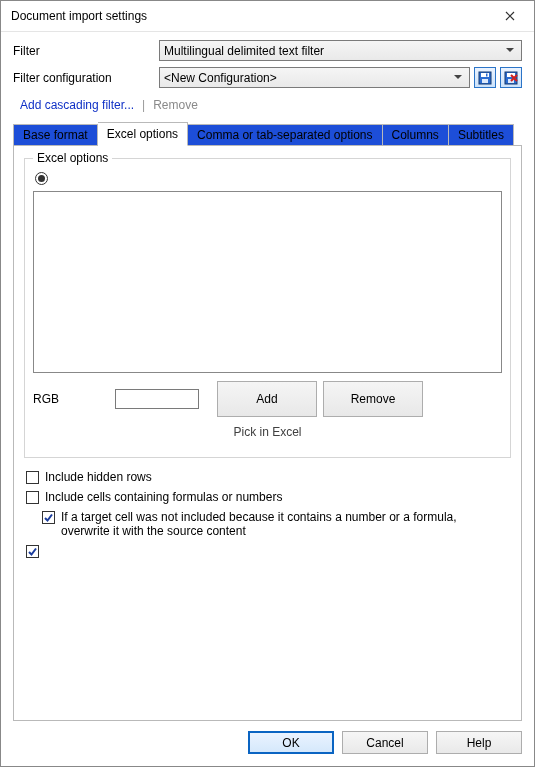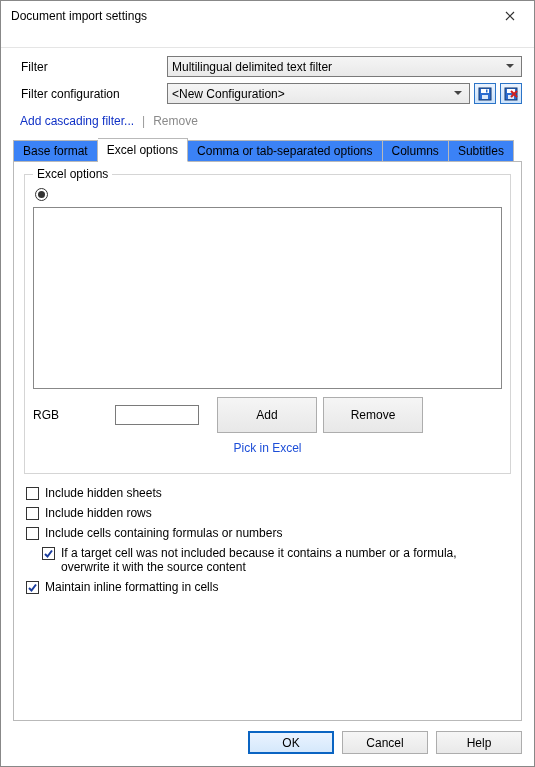--- a/index.html
+++ b/index.html
@@ -16,21 +16,21 @@
     background: #fff;
     border: 1px solid #888;
     box-sizing: border-box;
     display: flex;
     flex-direction: column;
   }
   .titlebar {
     height: 30px;
     display: flex;
     align-items: center;
-    padding: 0 4px 16px 10px;
+    padding: 0 4px 0 10px;
     border-bottom: 1px solid #e5e5e5;
   }
   .titlebar .title {
     flex: 1;
     font-size: 12px;
   }
   .titlebar .close {
     width: 40px;
     height: 28px;
     display: flex;
@@ -48,21 +48,20 @@
   }
 
   .form-row {
     display: flex;
     align-items: center;
     margin-bottom: 6px;
   }
   .form-row .label {
     width: 146px;
     padding-left: 0;
-    margin-left: 8px;
   }
   .wselect {
     flex: 1;
     height: 21px;
     border: 1px solid #7a7a7a;
     background: linear-gradient(#f5f5f5,#e9e9e9);
     display: flex;
     align-items: center;
     padding: 0 4px;
     box-sizing: border-box;
@@ -114,21 +113,21 @@
   }
   .tabstrip-border {
     position: absolute;
     left: 0; right: 0; bottom: 0;
     height: 1px;
     background: #b9b9b9;
   }
   .tab {
     border: 1px solid #b9b9b9;
     border-bottom: 1px solid #b9b9b9;
-    background: #3b82f6;
+    background: #1d4ed8;
     padding: 3px 9px 3px 9px;
     margin-right: 0px;
     position: relative;
     bottom: 0;
     white-space: nowrap;
   }
   .tab + .tab { border-left: none; }
   .tab.active {
     background: #fff;
     border-bottom: 1px solid #fff;
@@ -218,21 +217,21 @@
     box-sizing: border-box;
     display:flex;align-items:center;justify-content:center;
     padding: 16px 10px;
   }
   .rgb-row .std-btn { width: 100px; }
 
   .pick-row {
     text-align: center;
     margin: 8px 0 10px 0;
   }
-  .pick-row span { color: #1d4ed8; }
+  .pick-row span { color: #404040; }
 
   .check-block { margin-left: 0; }
   .check-row .text { line-height: 14px; }
   .indent { margin-left: 18px; }
   .indent .text { max-width: 430px; }
 
   .footer {
     border-top: 0;
     padding: 10px 12px 12px 0;
     display:flex;
@@ -342,26 +341,20 @@
           <div class="std-btn">Remove</div>
         </div>
 
         <div class="pick-row">
           <span class="link">Pick in Excel</span>
         </div>
       </div>
 
       <div class="check-block" style="margin-top:10px;">
 
-        <div class="check-row">
-          <div class="checkbox">
-            
-          </div>
-          <div class="text">Include hidden sheets</div>
-        </div>
 
         <div class="check-row">
           <div class="checkbox">
             
           </div>
           <div class="text">Include hidden rows</div>
         </div>
 
         <div class="check-row">
           <div class="checkbox">
@@ -378,21 +371,20 @@
           </div>
           <div class="text">If a target cell was not included because it contains a number or a formula, overwrite it with the source content</div>
         </div>
 
         <div class="check-row">
           <div class="checkbox sel">
             <svg width="11" height="11" viewBox="0 0 11 11">
                 <path d="M2 6 L4.5 8.5 L9 2.5"></path>
               </svg>
           </div>
-          <div class="text">Maintain inline formatting in cells</div>
         </div>
 
       </div>
 
     </div>
 
   </div>
 
   <div class="footer">
     <div class="btn primary">OK</div>

